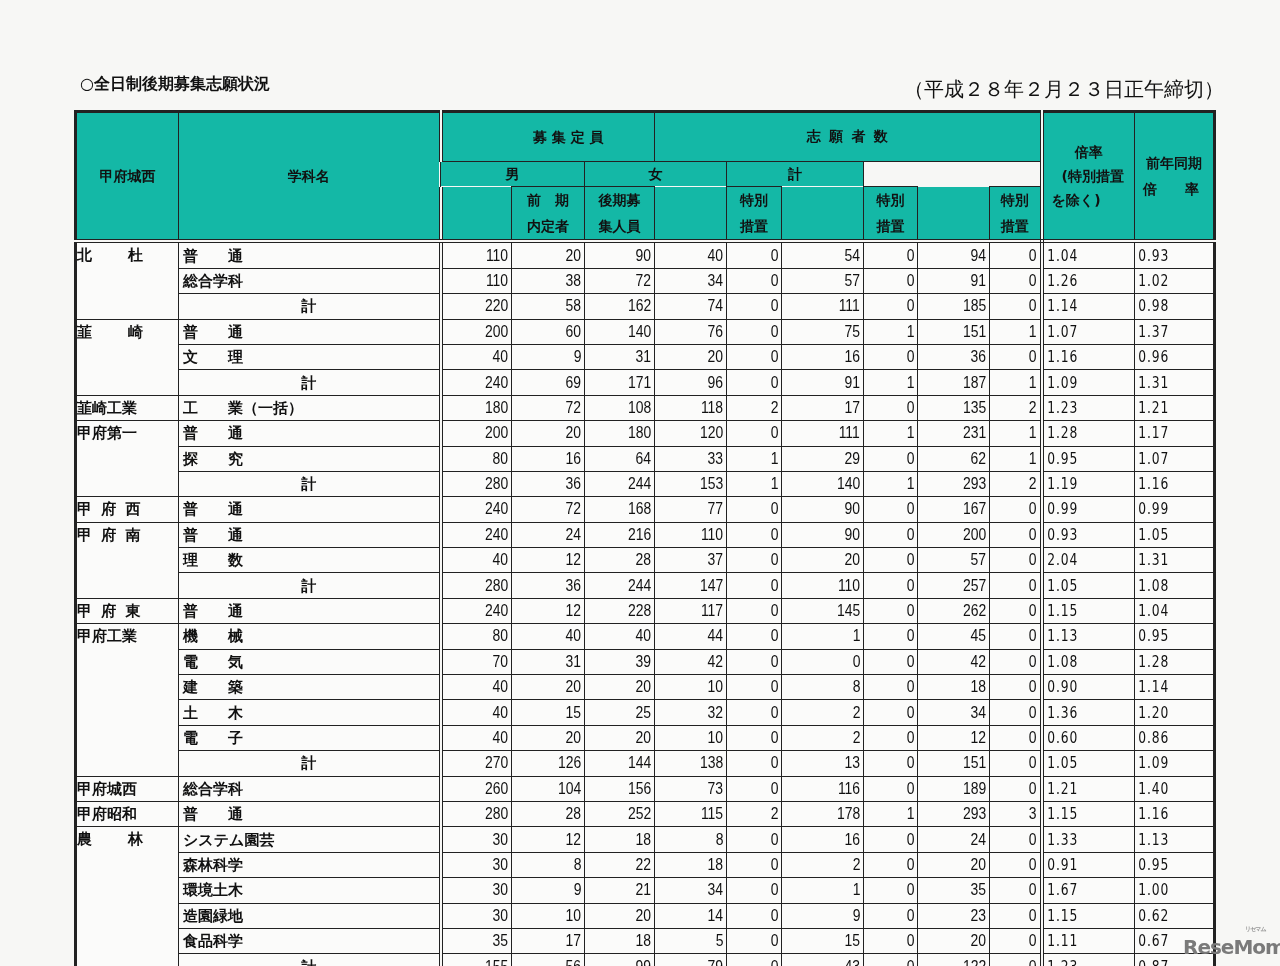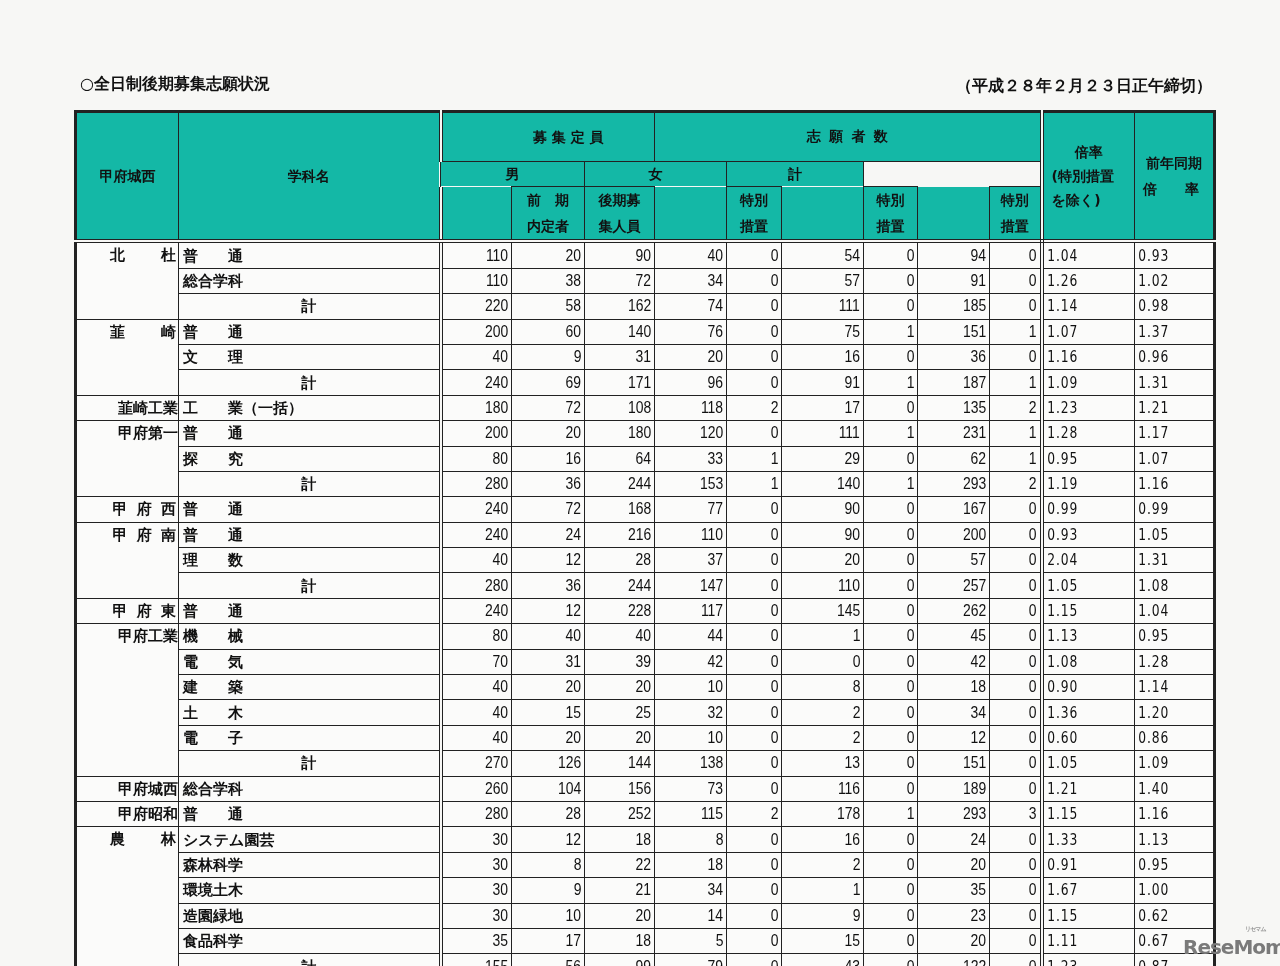--- a/index.html
+++ b/index.html
@@ -8,22 +8,22 @@
     background: #f7f7f5;
     font-family: "DejaVu Sans", "Liberation Sans", sans-serif;
     color: #111;
     position: relative;
   }
   .title {
     position: absolute; left: 80px; top: 74px;
     font-size: 16px; font-weight: bold; letter-spacing: 0px;
   }
   .deadline {
-    position: absolute; left: 956px; top: 76px;
-    font-size: 16px; font-weight: bold;
+    position: absolute; left: 904px; top: 76px;
+    font-size: 20px; font-weight: normal;
   }
   table.main {
     position: absolute; left: 74px; top: 110px;
     border-collapse: collapse;
     table-layout: fixed;
     border: 3px solid #222;
   }
   table.main td, table.main th {
     border: 1.5px solid #222;
     padding: 0;
@@ -40,21 +40,21 @@
   table.main td { background: #fbfbfa; }
   .num {
     text-align: right; padding-right: 3px !important;
     font-family: "Liberation Sans Narrow", "Liberation Sans", sans-serif;
     font-size: 17px !important;
     transform-origin: right center;
   }
   .num span { display: inline-block; transform: scaleX(0.82); transform-origin: right center; }
   .ratio { }
   .ratio span { display: inline-block; transform: scaleX(0.82); letter-spacing: 1px; }
-  .school { text-align: right; font-weight: bold; vertical-align: top; letter-spacing: 2px; }
+  .school { text-align: left; font-weight: bold; vertical-align: top; letter-spacing: 2px; }
   .school.wide { letter-spacing: 0px; }
   .dept { text-align: left; padding-left: 4px !important; font-weight: bold; }
   .dept.total { text-align: center; padding-left: 0 !important; }
   .dl-left { border-left: 4px double #222 !important; }
   .dl-bottom { border-bottom: 4px double #222 !important; }
   th.hdr { vertical-align: middle; text-align: center; }
   th.small { font-size: 14px; line-height: 20px; }
   th.noborder-b { border-bottom: none !important; }
   th.noborder-t { border-top: none !important; }
   .watermark {
@@ -89,21 +89,21 @@
       <col style="width:80px">
   </colgroup>
   <thead>
     <tr>
       <th rowspan="3" class="hdr dl-bottom">甲府城西</th>
       <th rowspan="3" class="hdr dl-bottom">学科名</th>
       <th colspan="3" class="hdr dl-left noborder-b" style="height:48px;padding-left:40px;">募 集 定 員</th>
       <th colspan="6" class="hdr" style="height:22px;font-family:Liberation Mono, monospace;">志 願 者 数</th>
       <th rowspan="3" class="hdr dl-left dl-bottom small">
         <div>倍率</div>
-        <div style="text-align:left;padding-left:8px">(特別措置</div>
+        <div style="text-align:center;padding-left:8px">(特別措置</div>
         <div style="text-align:left;padding-left:8px">を除く)</div>
       </th>
       <th rowspan="3" class="hdr dl-bottom">
         <div style="line-height:26px">前年同期</div>
         <div style="line-height:26px;text-align:left;padding-left:8px">倍　　率</div>
       </th>
     </tr>
     <tr>
       <th colspan="2" class="hdr noborder-b" style="height:24px;">男</th>
       <th colspan="2" class="hdr noborder-b">女</th>

